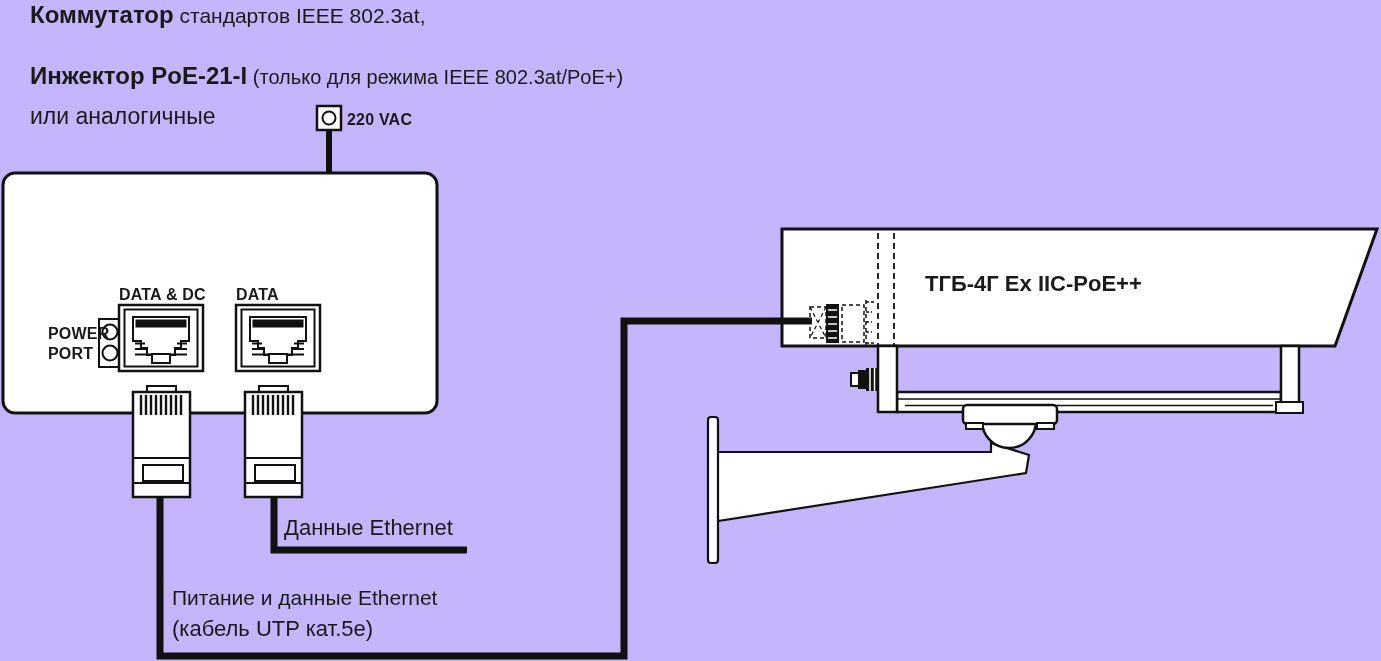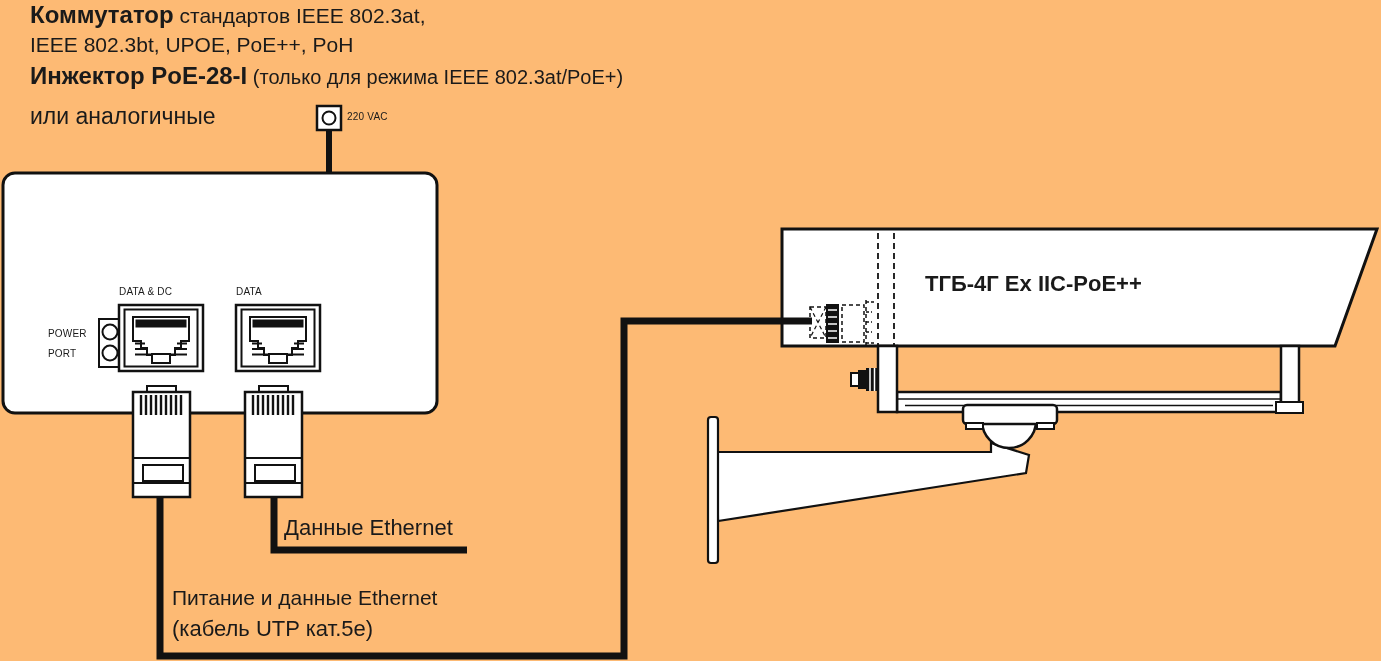--- a/index.html
+++ b/index.html
@@ -1,22 +1,22 @@
 <!DOCTYPE html>
 <html><head>
 <meta charset="utf-8">
 <style>
   html,body{margin:0;padding:0;background:#fff;width:1381px;height:661px;overflow:hidden}
-  .stage{position:relative;width:1381px;height:661px;background:#fdba74;
+  .stage{position:relative;width:1381px;height:661px;background:#c4b5fd;
          font-family:"Liberation Sans",sans-serif;color:#1a1a1a}
   .stage svg{position:absolute;left:0;top:0}
   .txt{position:absolute;white-space:nowrap;line-height:1.15}
   .b{font-weight:bold}
   .c{text-align:left;white-space:nowrap}
-  .small{font-size:10px;font-weight:normal;letter-spacing:.2px}
+  .small{font-size:16px;font-weight:bold;letter-spacing:.2px}
 </style>
 </head>
 <body>
 
 <div class="stage">
 
   <svg width="1381" height="661" viewBox="0 0 1381 661">
 
     <g stroke="#111" fill="#fff">
       <line x1="329" y1="130" x2="329" y2="176" stroke-width="6"></line>
@@ -100,23 +100,22 @@
       <path d="M828,310 H837 M828,317 H837 M828,324 H837 M828,331 H837 M828,338 H837" stroke="#fff" stroke-width="1.5"></path>
       <rect x="842" y="305" width="22" height="37" stroke-width="1.5" stroke-dasharray="4 3"></rect>
       <path d="M866,300 V345" stroke-width="1.5" stroke-dasharray="4 3"></path>
       <path d="M866,302 H875 M866,312 H872 M866,322 H872 M866,332 H872 M866,343 H875" stroke-width="1.5" stroke-dasharray="3 2"></path>
     </g>
   </svg>
 
   <div class="txt" style="left:30px;top:1px;font-size:21px">
     <span class="b" style="font-size:24px">Коммутатор</span><span> стандартов IEEE 802.3at,</span>
   </div>
-  <div class="txt" style="left:30px;top:33px;font-size:21px">IEEE 802.3bt, UPOE, PoE++, PoH</div>
   <div class="txt" style="left:30px;top:62px;font-size:20px">
-    <span class="b" style="font-size:24px">Инжектор PoE-28-I</span><span> (только для режима IEEE 802.3at/PoE+)</span>
+    <span class="b" style="font-size:24px">Инжектор PoE-21-I</span><span> (только для режима IEEE 802.3at/PoE+)</span>
   </div>
   <div class="txt" style="left:30px;top:103px;font-size:23px">или аналогичные</div>
 
   <div class="txt small" style="left:347px;top:111px">220 VAC</div>
 
   <div class="txt small c" style="left:119px;top:286px;width:84px">DATA &amp; DC</div>
   <div class="txt small c" style="left:236px;top:286px;width:84px">DATA</div>
 
   <div class="txt small c" style="left:48px;top:324px;width:56px;line-height:20px">
     <span>POWER</span><br>

